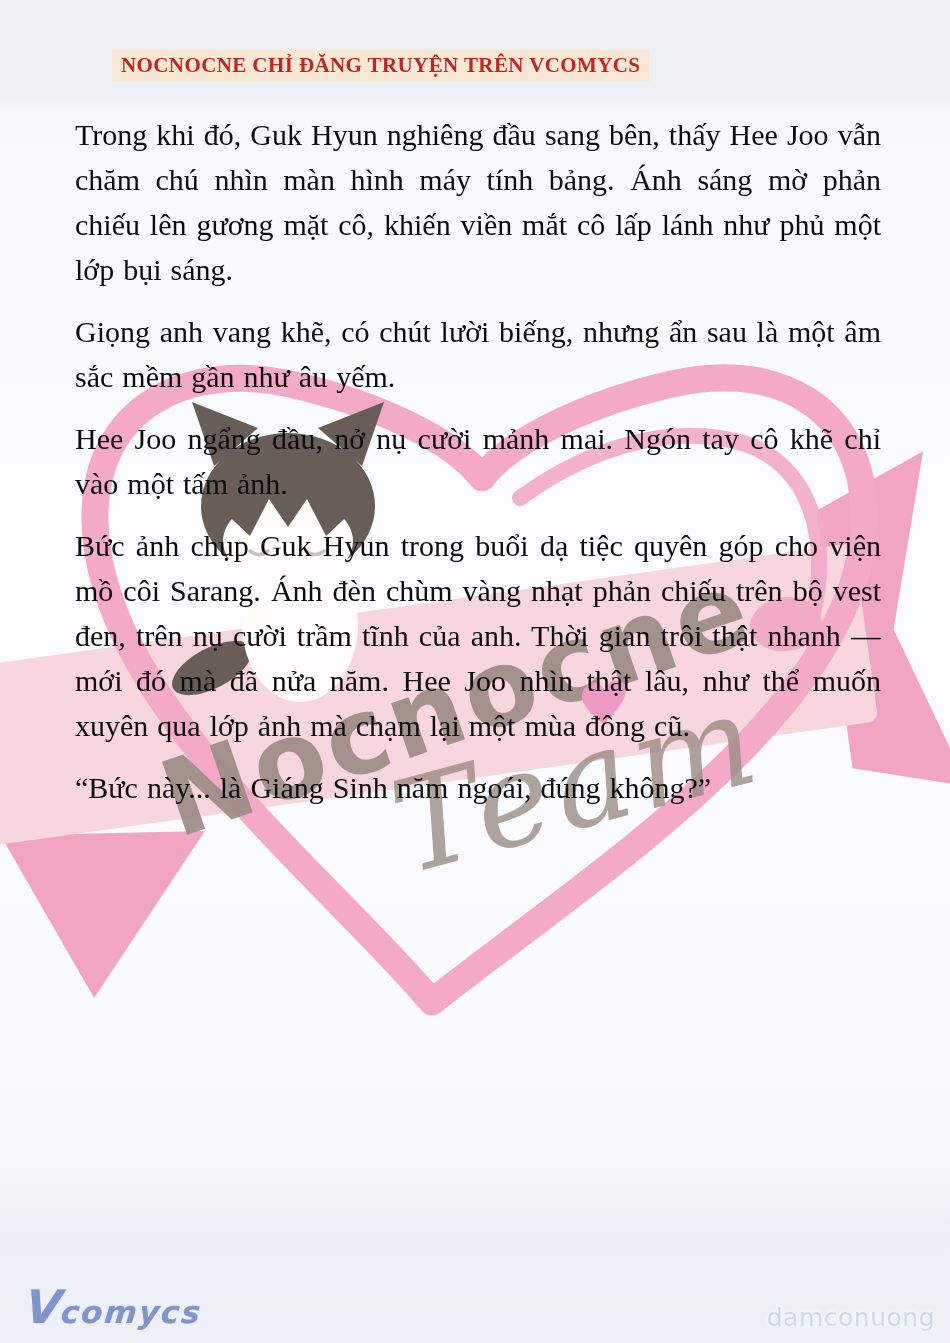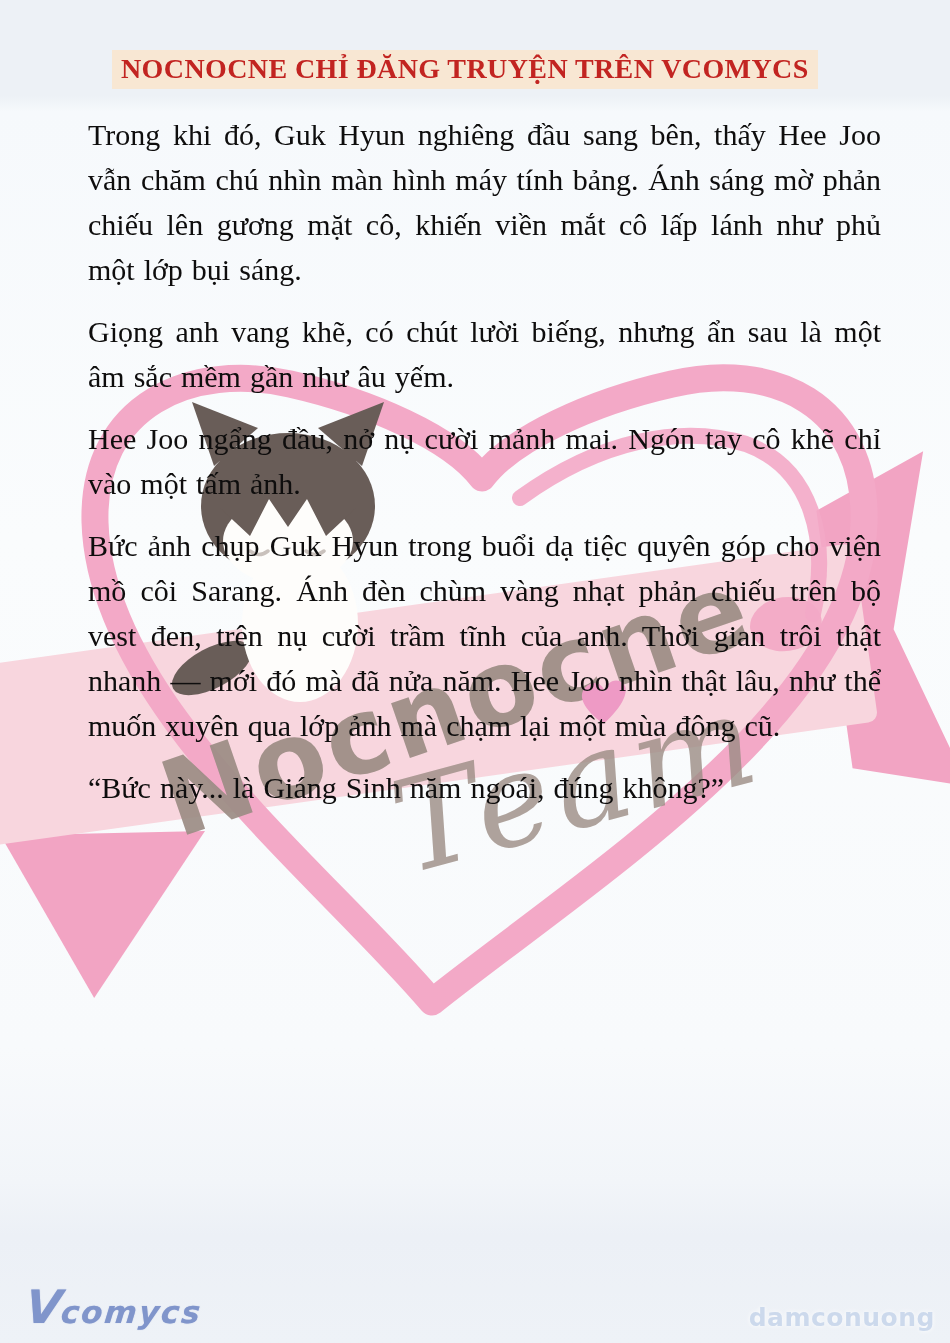--- a/index.html
+++ b/index.html
@@ -10,40 +10,40 @@
       #f6f9fc 112px, #fafcfd 40%,
       #f8fafc 78%, #f2f5f9 88%,
       #ecf0f6 92%, #eef2f7 100%);
     font-family:"Liberation Serif", serif;
   }
   .wm { position:absolute; left:0; top:0; width:950px; height:1343px; }
   .header-notice {
     position:absolute; left:112px; top:50px;
     background:#f8e7d3; color:#c22421;
     font-family:"Liberation Serif", serif;
-    font-weight:bold; font-size:28px; letter-spacing:.4px;
+    font-weight:bold; font-size:21px; letter-spacing:.4px;
     padding:3px 9px 4px; white-space:nowrap;
   }
   .text-col {
     position:absolute; left:75px; top:112px; width:806px;
     color:#0e0d0d; font-size:30px; line-height:45px;
     text-align:justify; word-spacing:1.5px;
   }
-  .text-col p { margin:0 0 17px 13px; }
+  .text-col p { margin:0 0 17px 0; }
   .logo {
     position:absolute; left:26px; top:1280px;
     color:#8095cb; font-family:"DejaVu Sans", sans-serif;
     font-style:italic; font-weight:bold; font-size:31px; letter-spacing:2px;
     transform:skewX(-6deg); text-shadow:0 0 1px rgba(128,149,203,.6);
   }
   .logo::first-letter { font-size:46px; letter-spacing:0; }
   .credit {
     position:absolute; right:15px; top:1303px;
     color:#ccd9ec; font-family:"DejaVu Sans", sans-serif;
-    font-weight:bold; font-size:25px; letter-spacing:.5px;
+    font-weight:normal; font-size:25px; letter-spacing:.5px;
     text-shadow:0 0 5px rgba(255,255,255,.95);
   }
 </style>
 </head>
 <body>
 
 <div class="page">
 
   <svg class="wm" viewBox="0 0 950 1343" aria-hidden="true">
 

